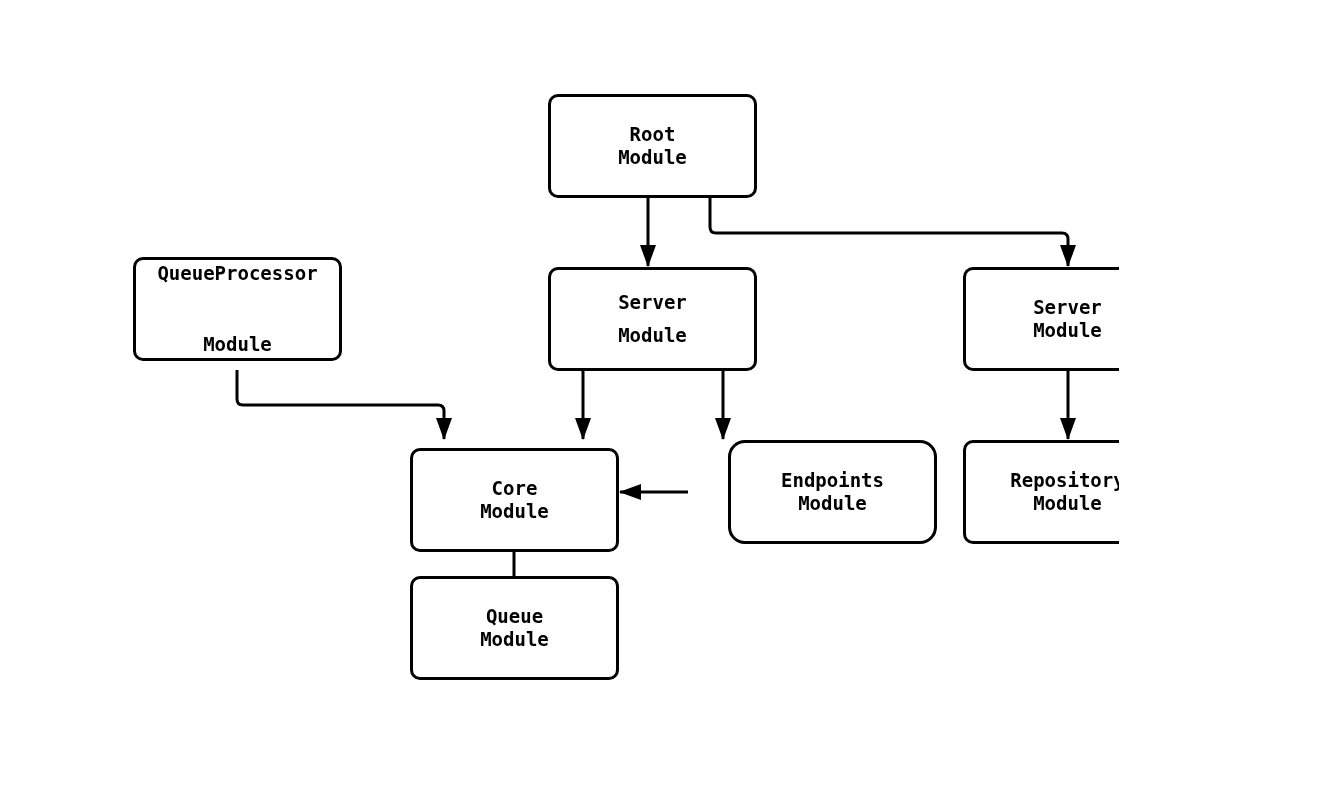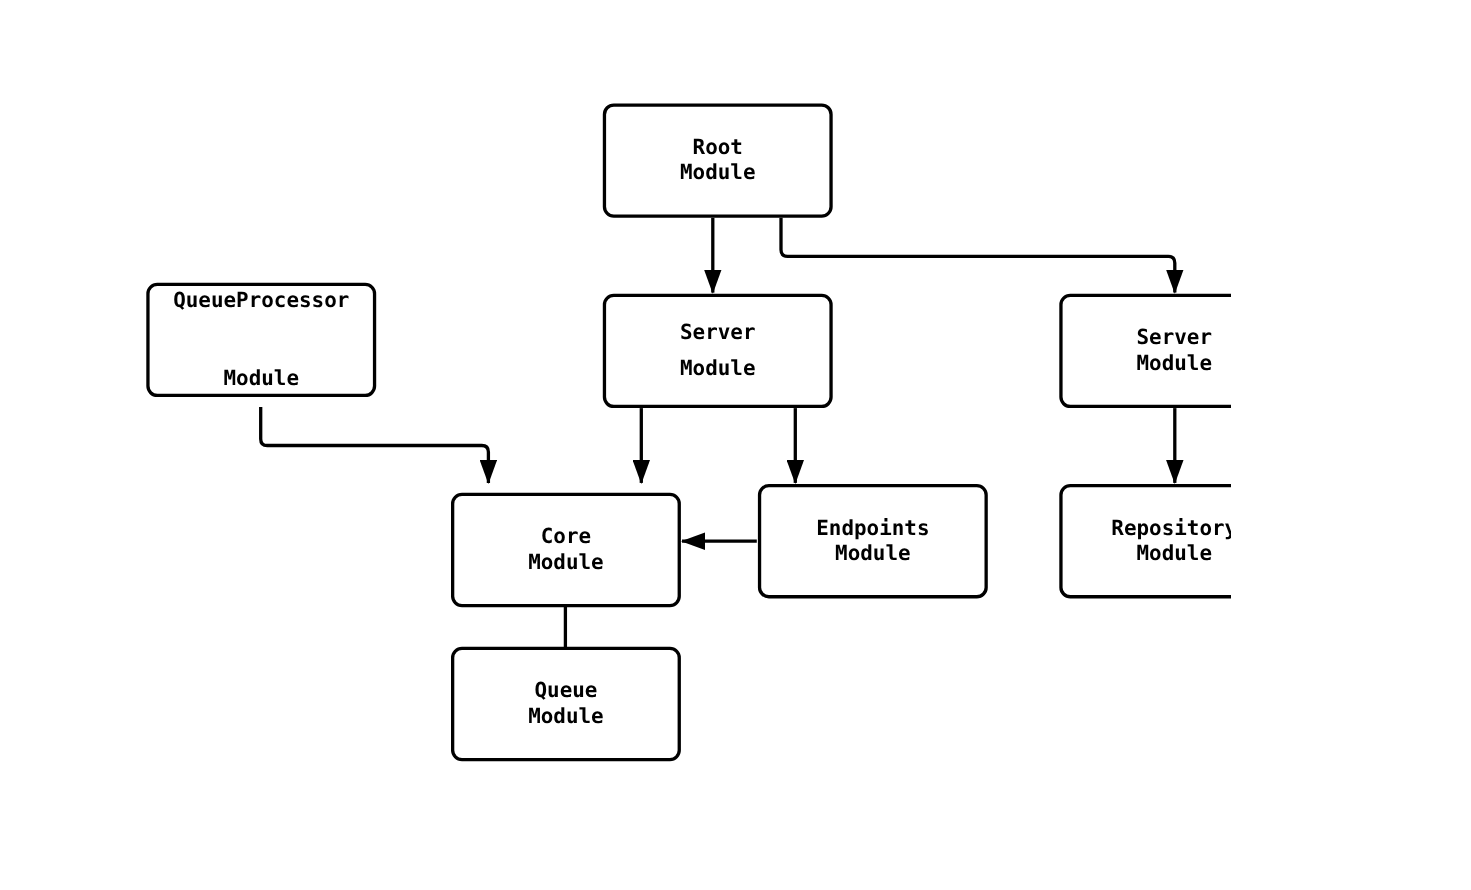--- a/index.html
+++ b/index.html
@@ -89,28 +89,28 @@
   <div class="node" style="left:963px; top:267px;">
     <span>Server</span>
     <span>Module</span>
   </div>
 
   <div class="node" style="left:410px; top:448px;">
     <span>Core</span>
     <span>Module</span>
   </div>
 
-  <div class="node" style="left:689px; top:440px;">
+  <div class="node" style="left:728px; top:440px;border-radius:17px;">
     <span>Endpoints</span>
     <span>Module</span>
   </div>
 
   <div class="node" style="left:963px; top:440px;text-align:center;">
     <span>Repository</span>
     <span>Module</span>
   </div>
 
-  <div class="node" style="left:410px; top:588px;">
+  <div class="node" style="left:410px; top:576px;">
     <span>Queue</span>
     <span>Module</span>
   </div>
 
 </div>
 
 </body></html>

